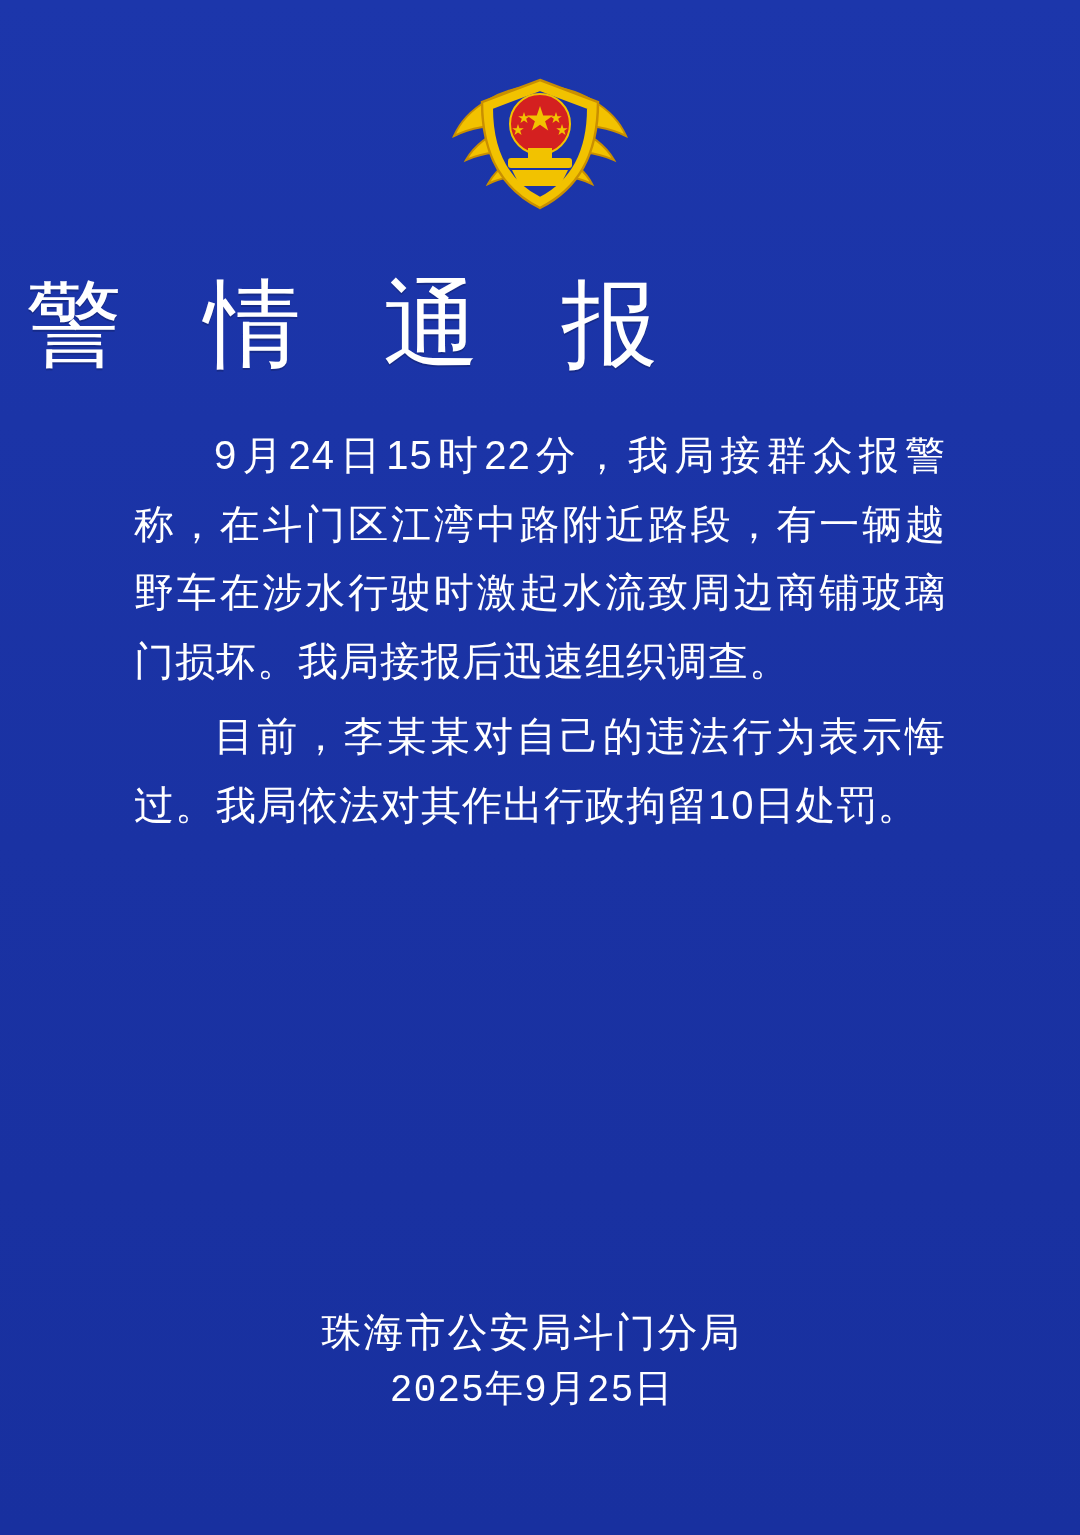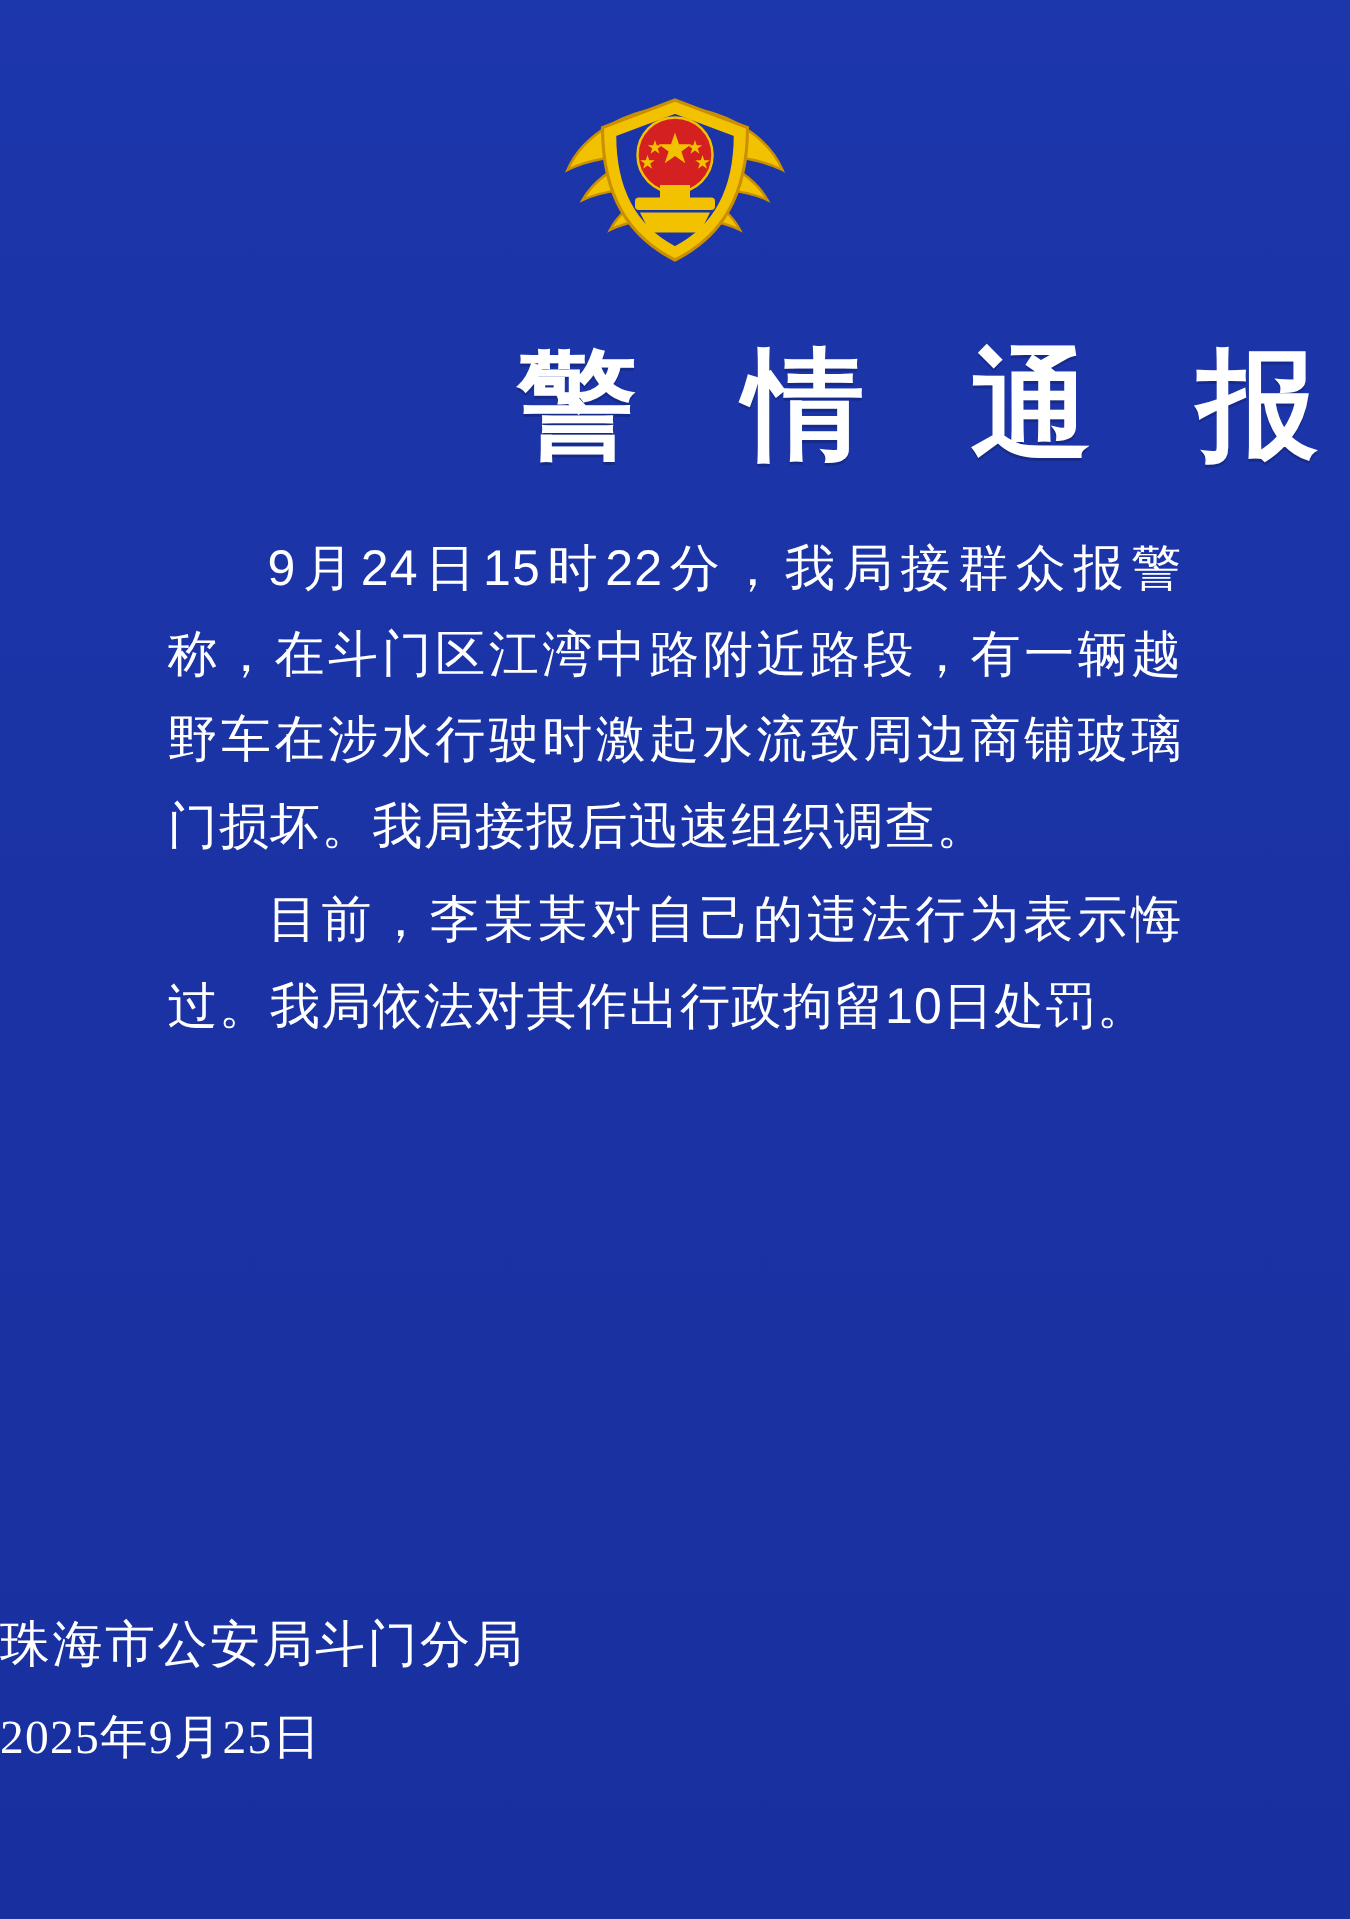--- a/index.html
+++ b/index.html
@@ -30,30 +30,29 @@
   }
   .emblem {
     width: 200px;
     height: 178px;
     display: block;
   }
 
   
   .title {
     margin-top: 34px;
-    text-align: right;
+    text-align: left;
     font-size: 96px;
     line-height: 1.05;
-    font-weight: 700;
+    font-weight: 400;
     letter-spacing: 26px;
     text-indent: 26px;
     font-family: "DejaVu Serif", "Liberation Serif", serif;
     color: #ffffff;
     text-shadow: 0 2px 0 rgba(0,0,0,0.18);
-    padding-left: 32px;
   }
 
   
   .body {
     margin: 46px auto 0 auto;
     width: 812px;
   }
   .para {
     font-size: 40px;
     line-height: 1.72;
@@ -64,34 +63,34 @@
     letter-spacing: 1px;
     font-family: Liberation Sans, sans-serif;
   }
 
   
   .signature {
     position: absolute;
     left: 0;
     right: 17px;
     bottom: 118px;
-    text-align: left;
+    text-align: center;
   }
   .sig-org {
     font-size: 40px;
     line-height: 1.5;
     letter-spacing: 2px;
     font-family: "DejaVu Serif", "Liberation Serif", serif;
   }
   .sig-date {
-    margin-top: 18px;
+    margin-top: 2px;
     font-size: 38px;
     line-height: 1.4;
     letter-spacing: 1px;
-    font-family: Liberation Serif, serif;
+    font-family: Liberation Mono, monospace;
   }
 </style>
 </head>
 <body>
 
 <div class="poster">
 
   <div class="emblem-wrap">
     <svg class="emblem" viewBox="0 0 200 178" aria-hidden="true">
 

